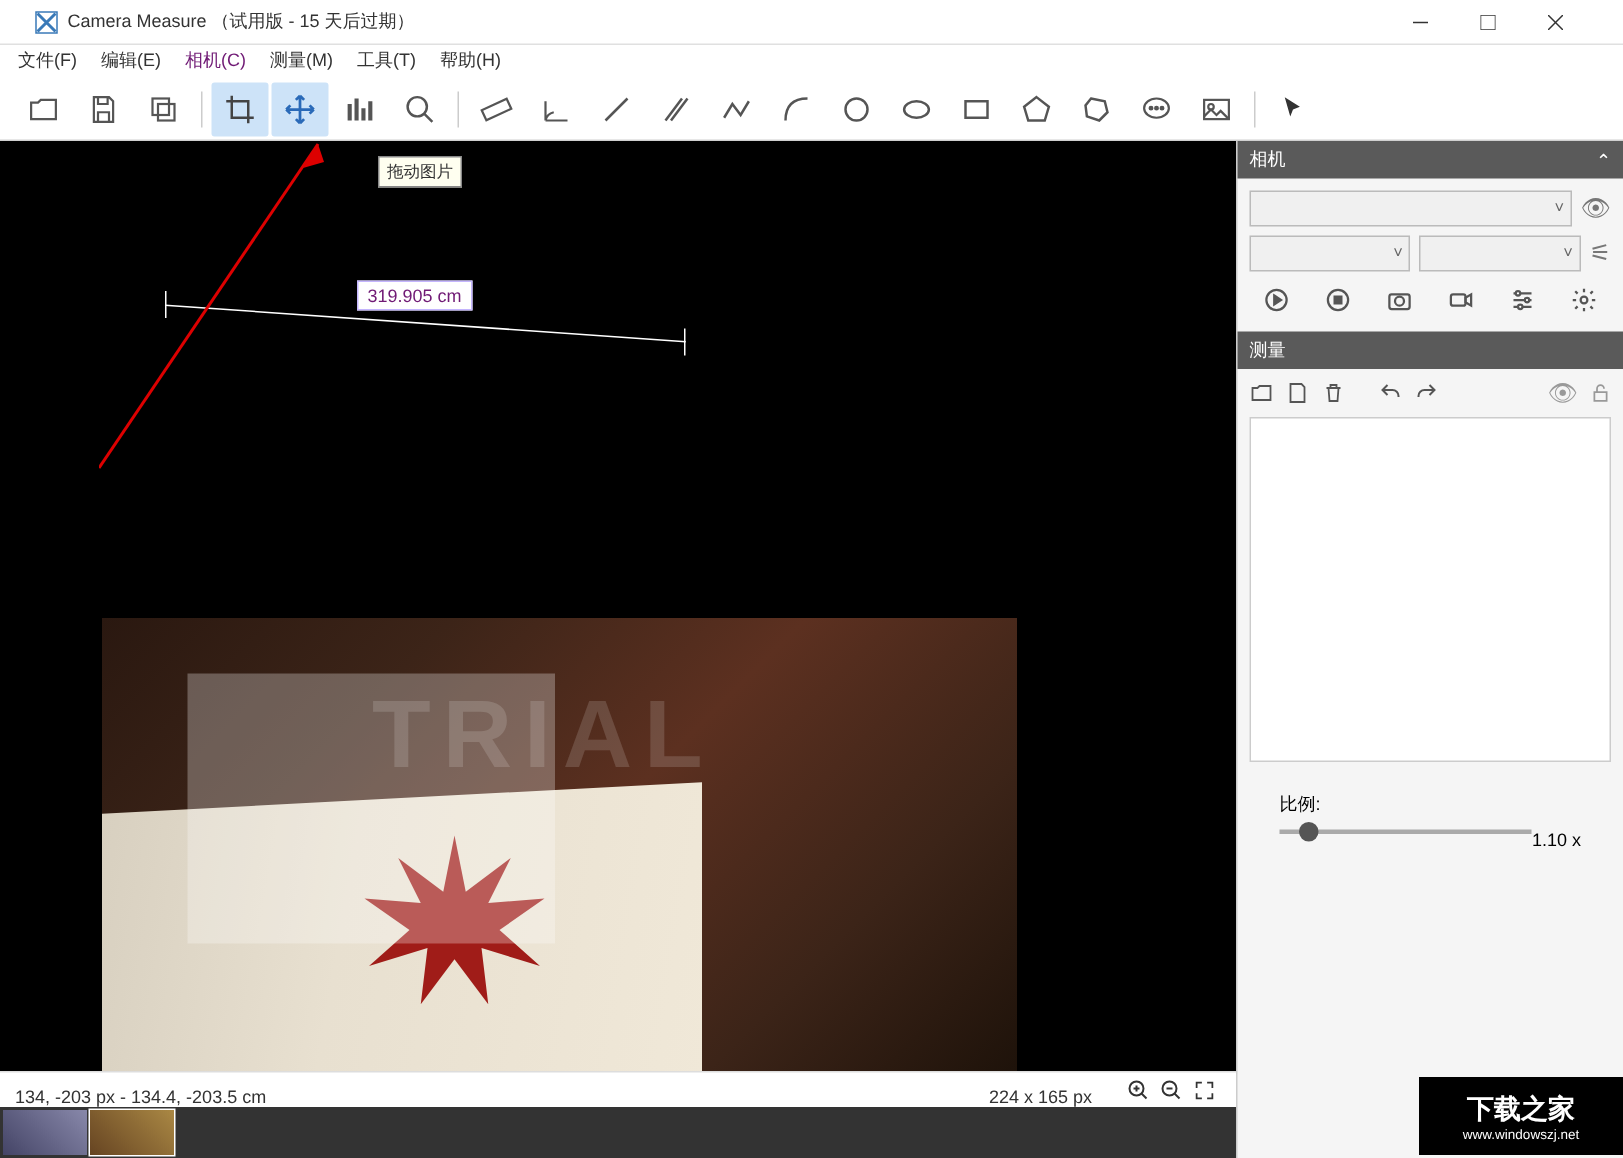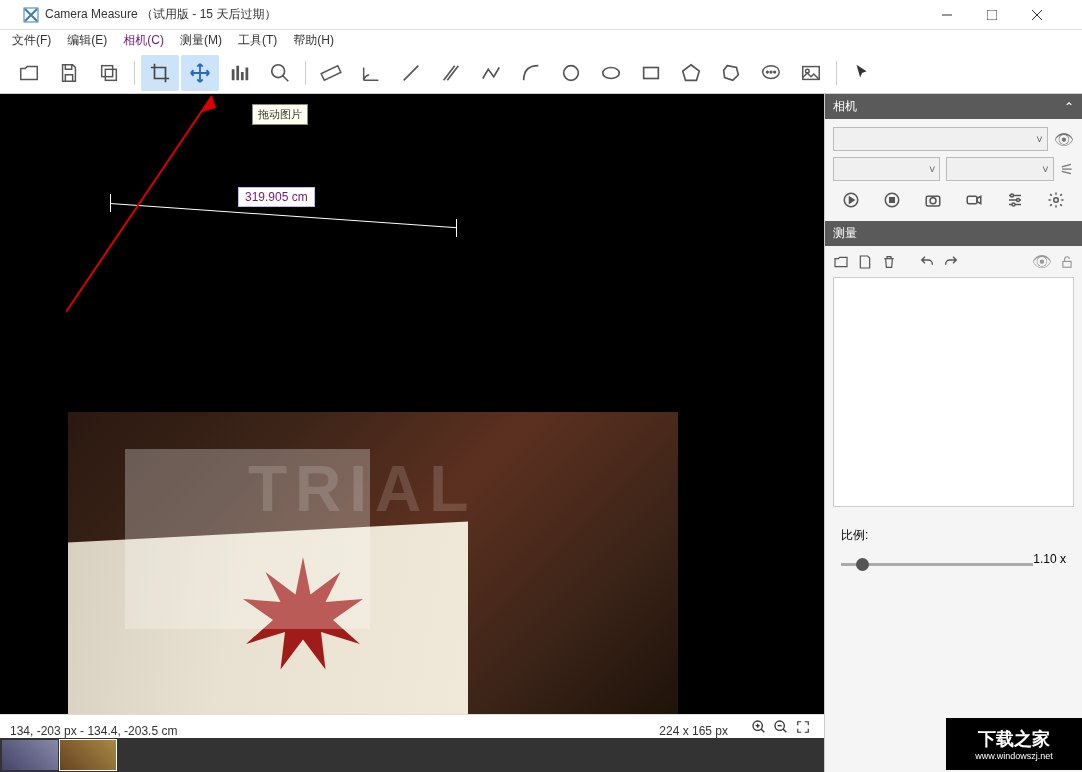--- a/index.html
+++ b/index.html
@@ -46,22 +46,22 @@
 .panel-head { background: #5a5a5a; color: #fff; font-size: 12px; padding: 4px 8px; display: flex; align-items: center; justify-content: space-between; }
 .panel-body { padding: 8px; }
 .combo { width: 100%; height: 24px; border: 1px solid #bbb; background: #f0f0f0; display: flex; align-items: center; justify-content: flex-end; padding: 0 4px; font-size: 11px; color: #666; }
 .camrow { display: flex; gap: 6px; align-items: center; margin-bottom: 6px; }
 .camctrls { display: flex; gap: 6px; justify-content: space-around; margin-top: 6px; }
 .camctrls .cc { width: 30px; height: 26px; display: flex; align-items: center; justify-content: center; cursor: pointer; color: #555; }
 .measuretoolbar { display: flex; gap: 8px; padding: 6px 8px; align-items: center; color: #555; }
 .measuretoolbar .mt { cursor: pointer; }
 .measure-list { background: #fff; border: 1px solid #ccc; margin: 0 8px 8px; height: 230px; }
 .info-strip { background: #5a5a5a; color: #fff; font-size: 11px; padding: 3px 8px; }
-.scale-row { padding: 12px 16px; font-size: 12px; }
-.slider { width: 100%; margin-top: 8px; display: flex; align-items: flex-end; }
+.scale-row { padding: 12px 28px; font-size: 12px; }
+.slider { width: 100%; margin-top: 8px; display: flex; align-items: flex-start; }
 .slider-track { flex: 1; height: 3px; background: #aaa; position: relative; }
 .slider-thumb { position: absolute; left: 8%; top: -5px; width: 13px; height: 13px; border-radius: 50%; background: #555; }
 
 .watermark { position: absolute; right: 0; bottom: 2px; width: 136px; height: 52px; background: #000; color: #fff; display: flex; flex-direction: column; align-items: center; justify-content: center; font-size: 18px; font-weight: 700; z-index: 100; }
 .watermark .sub { font-size: 9px; font-weight: 400; }
 
 svg { display: block; }
 </style>
 </head>
 <body>

